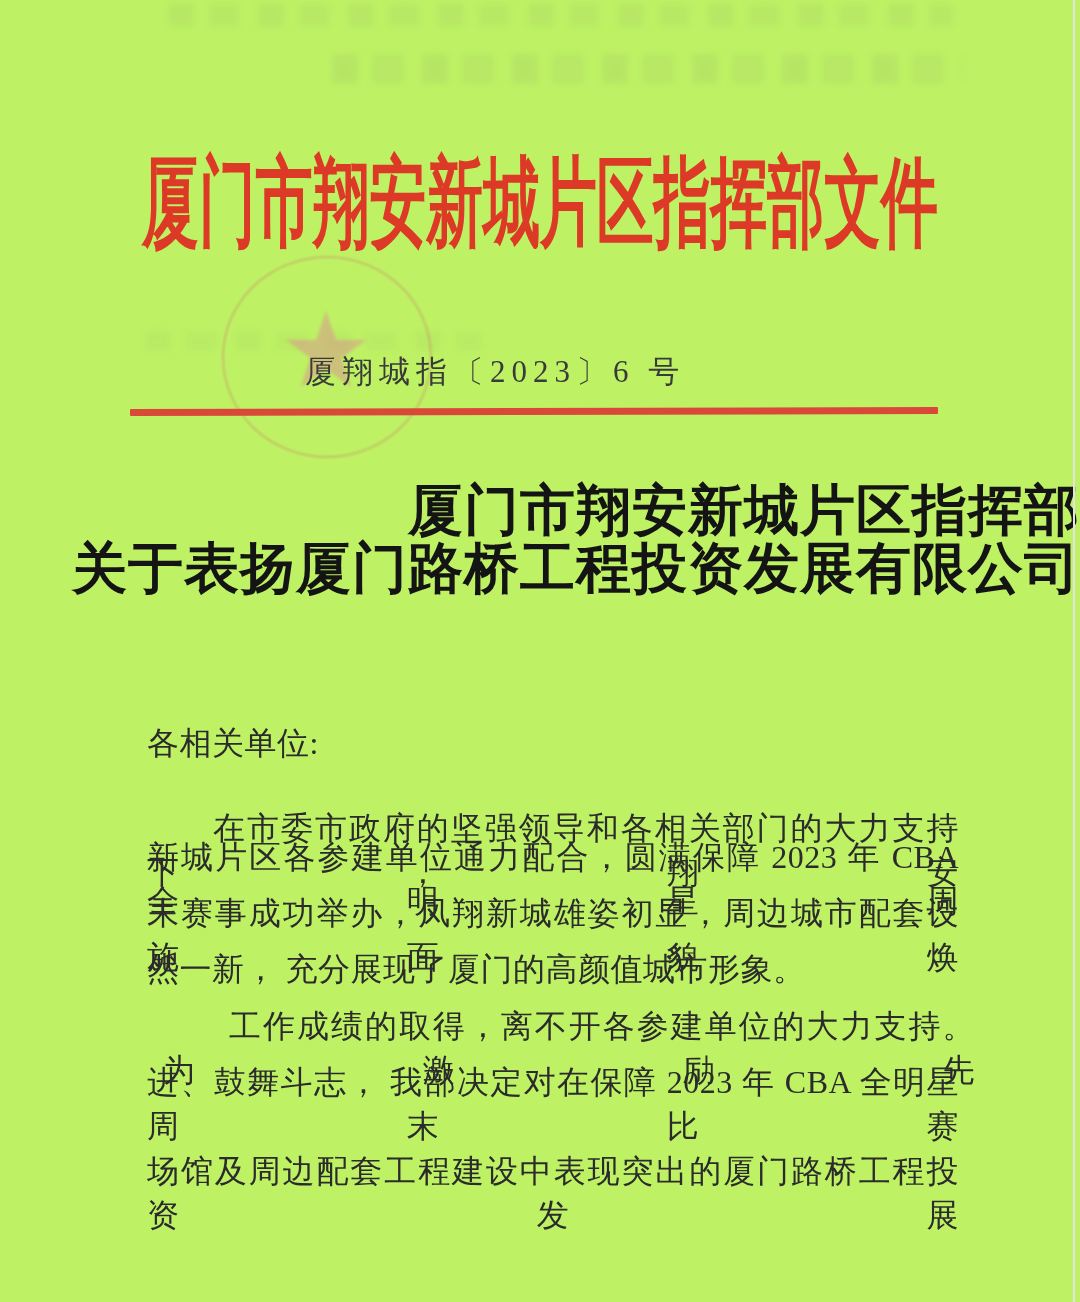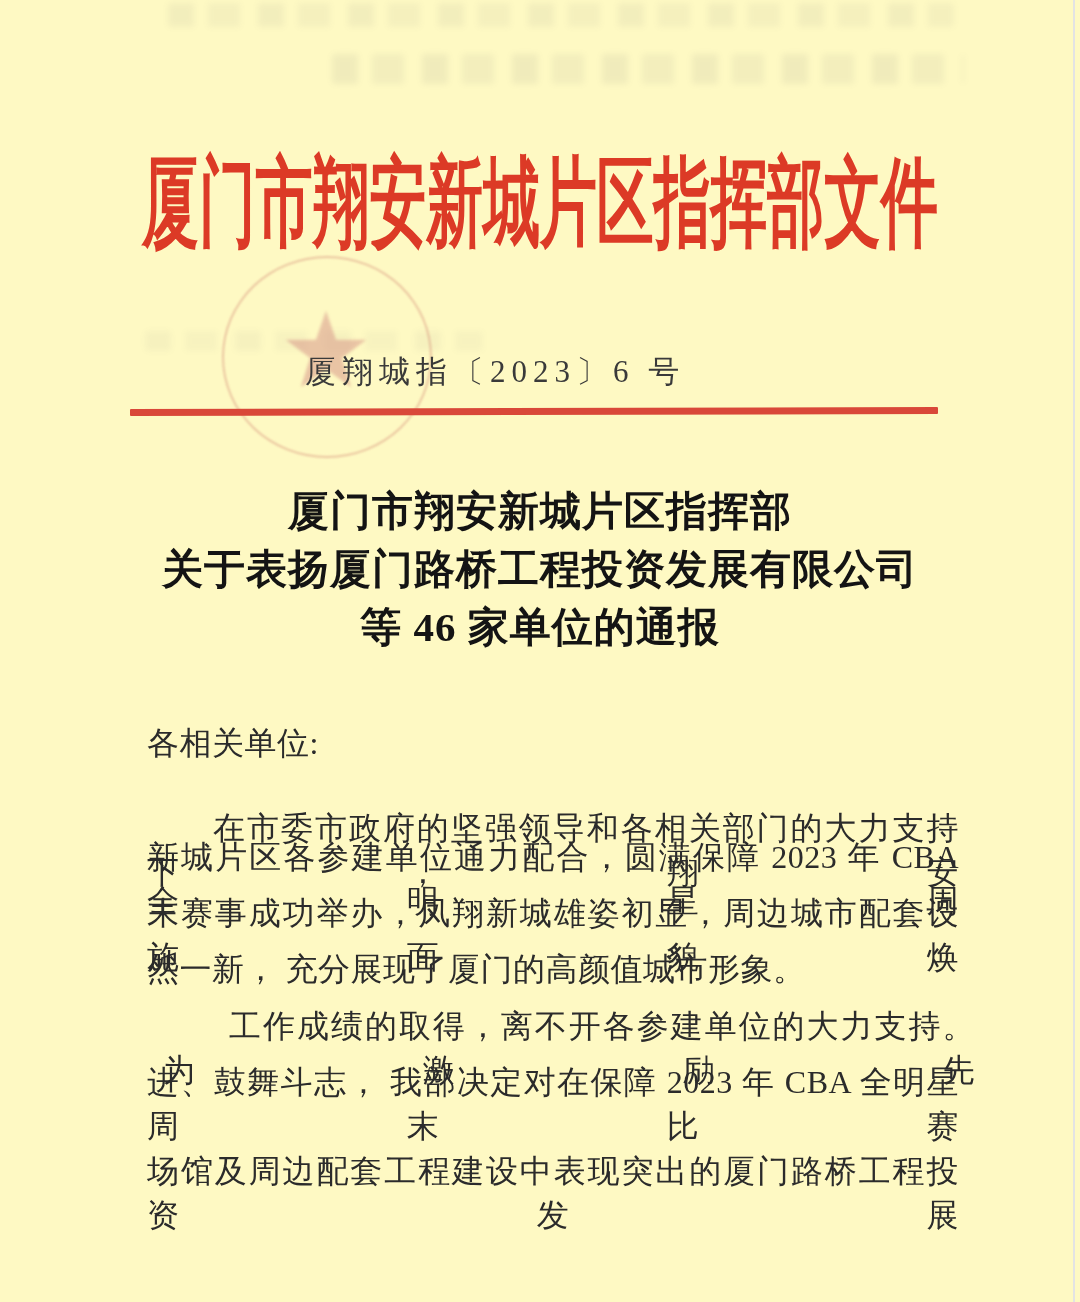--- a/index.html
+++ b/index.html
@@ -1,20 +1,20 @@
 <!DOCTYPE html>
 <html><head>
 <meta charset="utf-8">
 <style>
   html, body { margin: 0; padding: 0; background: #ffffff; }
   .page {
     position: relative;
     width: 1080px;
     height: 1302px;
-    background: #fef9c3;
+    background: #bef264;
     overflow: hidden;
     font-family: "Liberation Serif", serif;
   }
 
   
   .page-edge {
     position: absolute;
     top: 0; bottom: 0;
     left: 1073px;
     width: 2px;
@@ -95,22 +95,22 @@
     transform: rotate(-0.15deg);
     border-radius: 1px;
   }
 
   
   .doc-title {
     position: absolute;
     top: 482px;
     left: 0;
     width: 1080px;
-    text-align: center;
-    font-size: 41px;
+    text-align: right;
+    font-size: 55px;
     font-weight: bold;
     line-height: 58px;
     color: #141414;
     letter-spacing: 1px;
   }
 
   
   .body-text {
     position: absolute;
     left: 131px;
@@ -157,21 +157,20 @@
     <polygon points="50,1 62,35.5 98,35.5 69,57 80,92 50,70.5 20,92 31,57 2,35.5 38,35.5" fill="#d99a8c"></polygon>
   </svg>
 
   <div class="doc-number">厦翔城指〔2023〕6 号</div>
 
   <div class="divider"></div>
 
   <div class="doc-title">
     <div>厦门市翔安新城片区指挥部</div>
     <div>关于表扬厦门路桥工程投资发展有限公司</div>
-    <div>等 46 家单位的通报</div>
   </div>
 
   <div class="body-text">
     <div class="line l-salutation">各相关单位:</div>
     <div class="line l1 fill indent">在市委市政府的坚强领导和各相关部门的大力支持下，翔安</div>
     <div class="line l2 fill">新城片区各参建单位通力配合，圆满保障 2023 年 CBA 全明星周</div>
     <div class="line l3 fill">末赛事成功举办，凤翔新城雄姿初显，周边城市配套设施面貌焕</div>
     <div class="line l4">然一新， 充分展现了厦门的高颜值城市形象。</div>
     <div class="line l5 fill indent">工作成绩的取得，离不开各参建单位的大力支持。为激励先</div>
     <div class="line l6 fill">进、鼓舞斗志， 我部决定对在保障 2023 年 CBA 全明星周末比赛</div>

